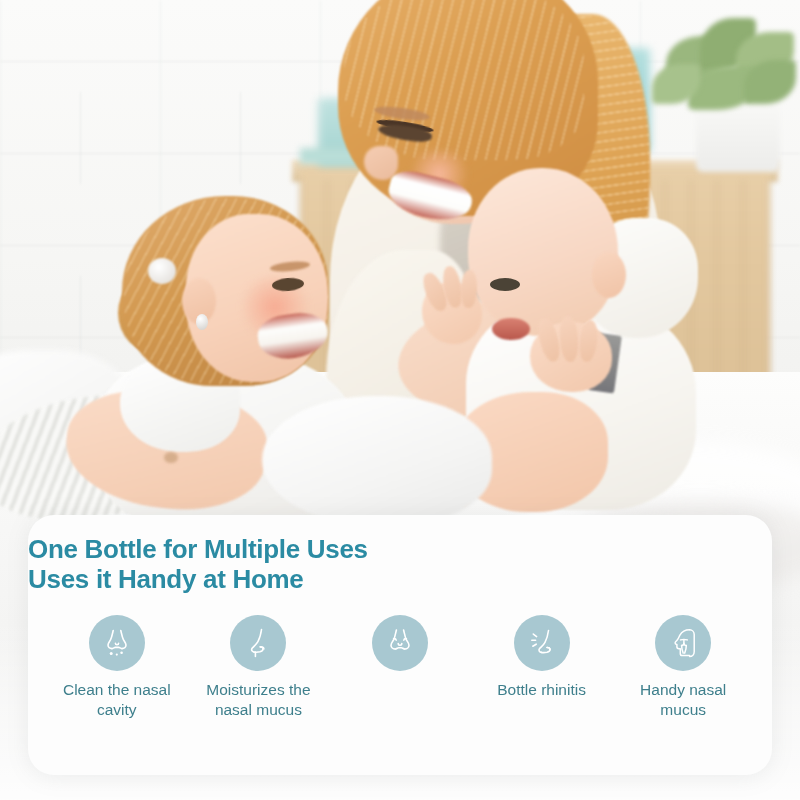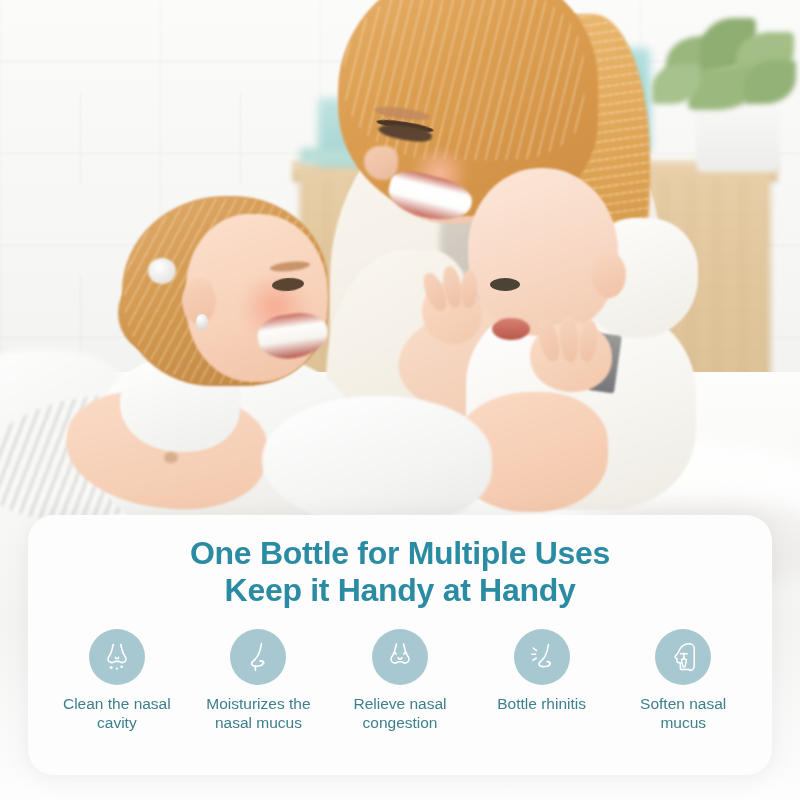--- a/index.html
+++ b/index.html
@@ -503,32 +503,31 @@
     height: 260px;
     background: #fdfdfd;
     border-radius: 26px;
     box-shadow: 0 2px 22px rgba(120,130,135,.13);
     overflow: hidden;
   }
 
   .headline {
     margin: 0;
     padding-top: 20px;
-    text-align: center;
     color: #2b8ba3;
-    font-size: 32px;
+    font-size: 26px;
     line-height: 1.15;
     font-weight: bold;
     letter-spacing: -0.3px;
   }
   .headline-line { display: block; }
 
   .features {
     display: flex;
-    justify-content: flex-end;
+    justify-content: flex-start;
     align-items: flex-start;
     padding: 20px 18px 0 18px;
   }
   .feature {
     flex: 1 1 0;
     display: flex;
     flex-direction: column;
     align-items: center;
     text-align: center;
   }
@@ -650,21 +649,21 @@
     </div>
 
     <div class="pillow-center"></div>
     <div class="photo-fade"></div>
   </div>
 
   <div class="card">
 
     <h1 class="headline">
       <span class="headline-line">One Bottle for Multiple Uses</span>
-      <span class="headline-line">Keep it Handy at Handy</span>
+      <span class="headline-line">Uses it Handy at Home</span>
     </h1>
 
     <div class="features">
 
       <div class="feature">
         <div class="feature-icon">
           <svg width="36" height="36" viewBox="0 0 36 36" fill="none" stroke="#ffffff" stroke-width="1.6" stroke-linecap="round" stroke-linejoin="round">
             <path d="M14.2 5.5c-.9 3.6-1.3 6.6-2.6 9.1-1 2-2.6 3.4-2.6 5.4 0 2.2 1.9 3.6 4 3.6"></path>
             <path d="M21.8 5.5c.9 3.6 1.3 6.6 2.6 9.1 1 2 2.6 3.4 2.6 5.4 0 2.2-1.9 3.6-4 3.6"></path>
             <path d="M13 23.6c1.5 0 2.2-1.2 3.3-1.2h3.4c1.1 0 1.8 1.2 3.3 1.2"></path>
@@ -693,21 +692,20 @@
         <div class="feature-icon">
           <svg width="36" height="36" viewBox="0 0 36 36" fill="none" stroke="#ffffff" stroke-width="1.6" stroke-linecap="round" stroke-linejoin="round">
             <path d="M14.4 5c-.9 3.8-1.4 7-2.7 9.6-1 2.1-2.7 3.5-2.7 5.6 0 2.3 2 3.8 4.2 3.8"></path>
             <path d="M21.6 5c.9 3.8 1.4 7 2.7 9.6 1 2.1 2.7 3.5 2.7 5.6 0 2.3-2 3.8-4.2 3.8"></path>
             <path d="M13.2 24c1.6 0 2.3-1.3 3.5-1.3h2.6c1.2 0 1.9 1.3 3.5 1.3"></path>
             <path d="M16.2 18.6c0 1 .8 1.7 1.8 1.7s1.8-.7 1.8-1.7"></path>
             <path d="M11.6 13.8c1.2-.3 2.3.2 2.6 1.3"></path>
             <path d="M24.4 13.8c-1.2-.3-2.3.2-2.6 1.3"></path>
           </svg>
         </div>
-        <div class="feature-label">Relieve nasal congestion</div>
       </div>
 
       <div class="feature">
         <div class="feature-icon">
           <svg width="36" height="36" viewBox="0 0 36 36" fill="none" stroke="#ffffff" stroke-width="1.6" stroke-linecap="round" stroke-linejoin="round">
             <path d="M24.5 5.5c-.6 4.3-1.6 8.4-3.5 11.9-1.5 2.8-4 4.5-5.4 6.2-1.2 1.6-.5 3.5 1.6 3.8"></path>
             <path d="M17.2 27.4c1.9.3 4 .2 5.8-.2 1.6-.4 3-1.4 3-2.8 0-1.3-1.2-2-2.6-1.9"></path>
             <path d="M22.9 22.5c1.7-.2 3.1.7 3.1 2.2"></path>
             <path d="M12.6 11.6 9.3 9.1"></path>
             <path d="M11.6 15.3H7.8"></path>
@@ -722,18 +720,18 @@
           <svg width="36" height="36" viewBox="0 0 36 36" fill="none" stroke="#ffffff" stroke-width="1.5" stroke-linecap="round" stroke-linejoin="round">
             <path d="M24.6 4.8c-4.3 0-7.9 2.2-9.7 5.4-1 1.8-1.6 3.5-2.7 4.8-.9 1.1-2.1 1.8-2.1 2.9 0 1 .9 1.4 1.8 1.5v2.4c0 1.1.9 1.9 2 1.9h1.4v5.1c0 1 .8 1.8 1.8 1.8h7.5"></path>
             <path d="M24.6 4.8c2.6 0 4.6 2.1 4.6 4.7v17.3c0 2.6-2 4.8-4.6 4.8"></path>
             <path d="M15.5 14.9c2.2-.6 4.6-.6 6.8 0"></path>
             <path d="M18.9 14.7v3.6c0 1.3-1 2.2-2.3 2.3"></path>
             <path d="M18.9 18.3c.1 1.3 1.1 2.2 2.4 2.3"></path>
             <path d="M16.6 20.6c0 2.6.6 5.2 1.6 7.5"></path>
             <path d="M21.3 20.6c0 2.6-.6 5.2-1.6 7.5"></path>
           </svg>
         </div>
-        <div class="feature-label">Soften nasal mucus</div>
+        <div class="feature-label">Handy nasal mucus</div>
       </div>
 
     </div>
   </div>
 </div>
 
 </body></html>

